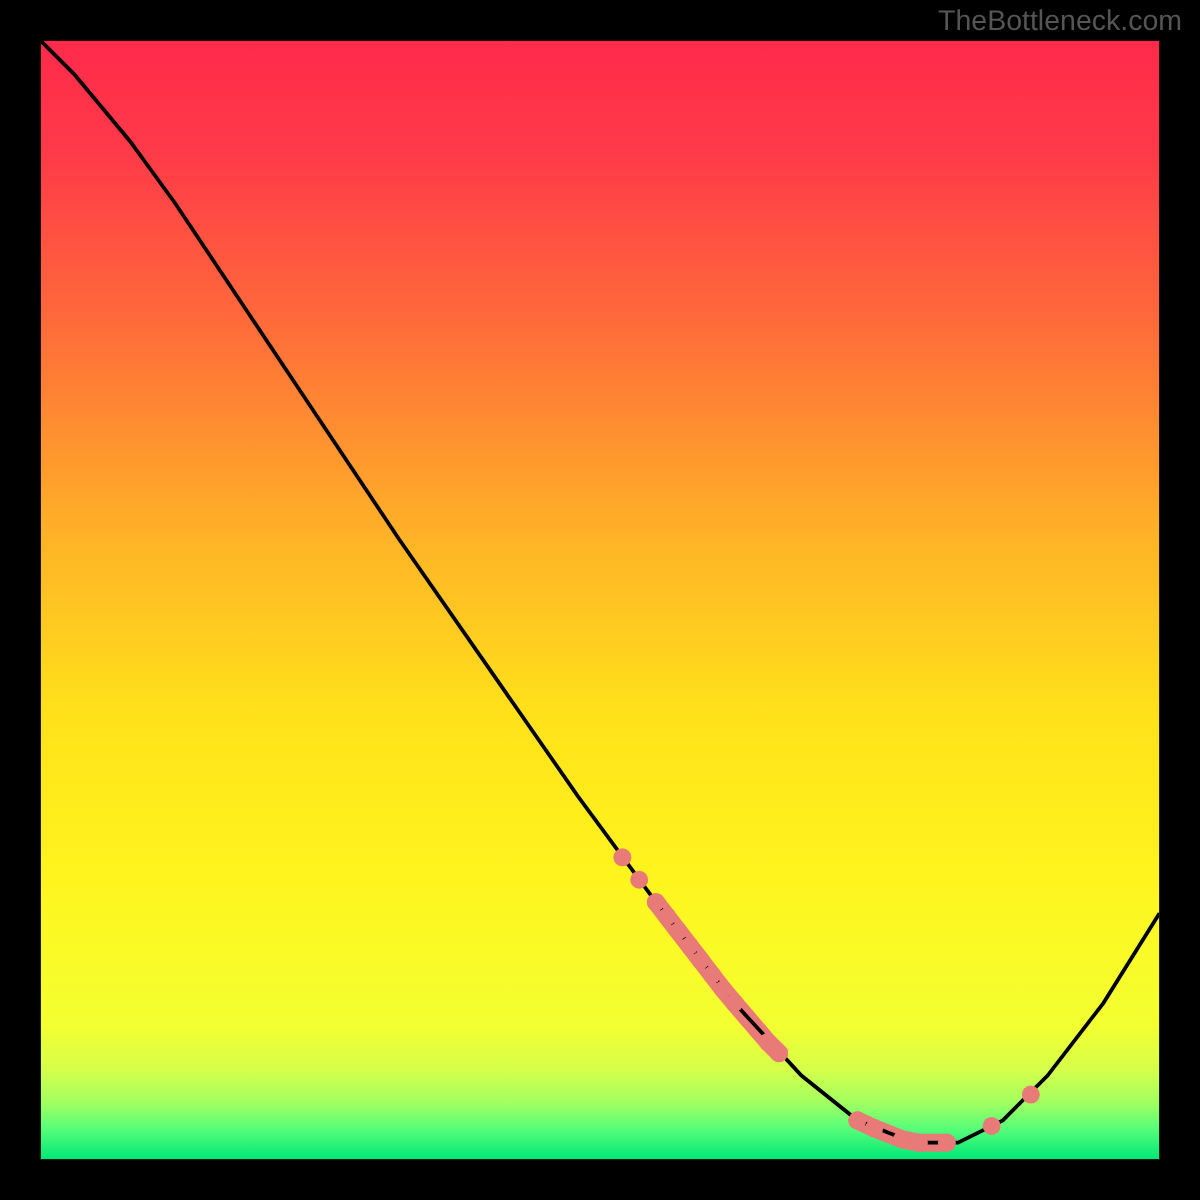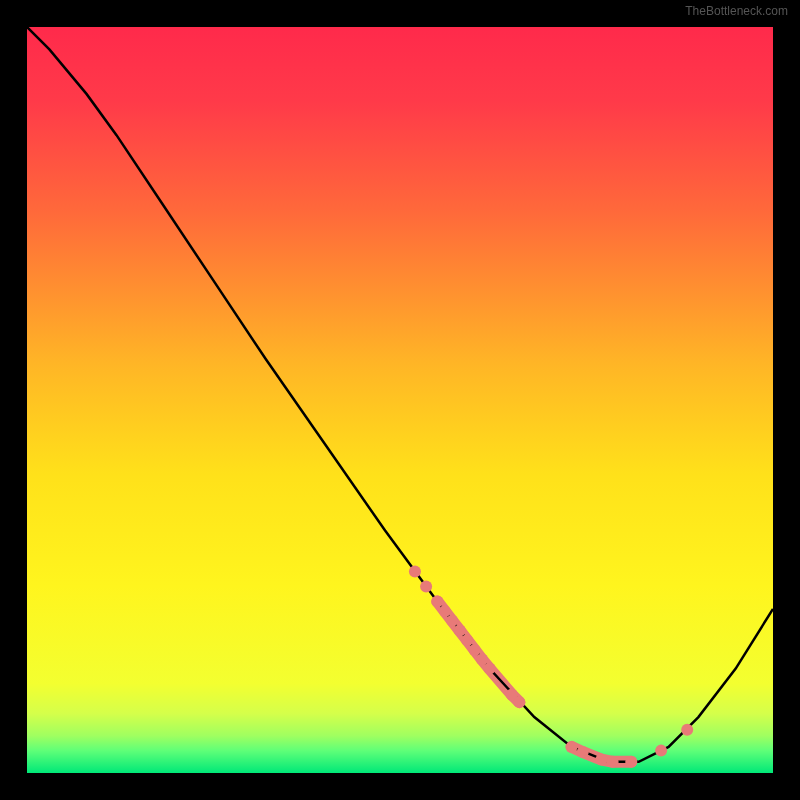--- a/index.html
+++ b/index.html
@@ -8,21 +8,21 @@
     height: 800px;
     background: #000;
     position: relative;
     font-family: Arial, sans-serif;
   }
   .attribution {
     position: absolute;
     top: 4px;
     right: 12px;
     color: #555;
-    font-size: 12px;
+    font-size: 19px;
     font-weight: normal;
     z-index: 10;
   }
   .plot-area {
     position: absolute;
     left: 27px;
     top: 27px;
     width: 746px;
     height: 746px;
     overflow: hidden;

